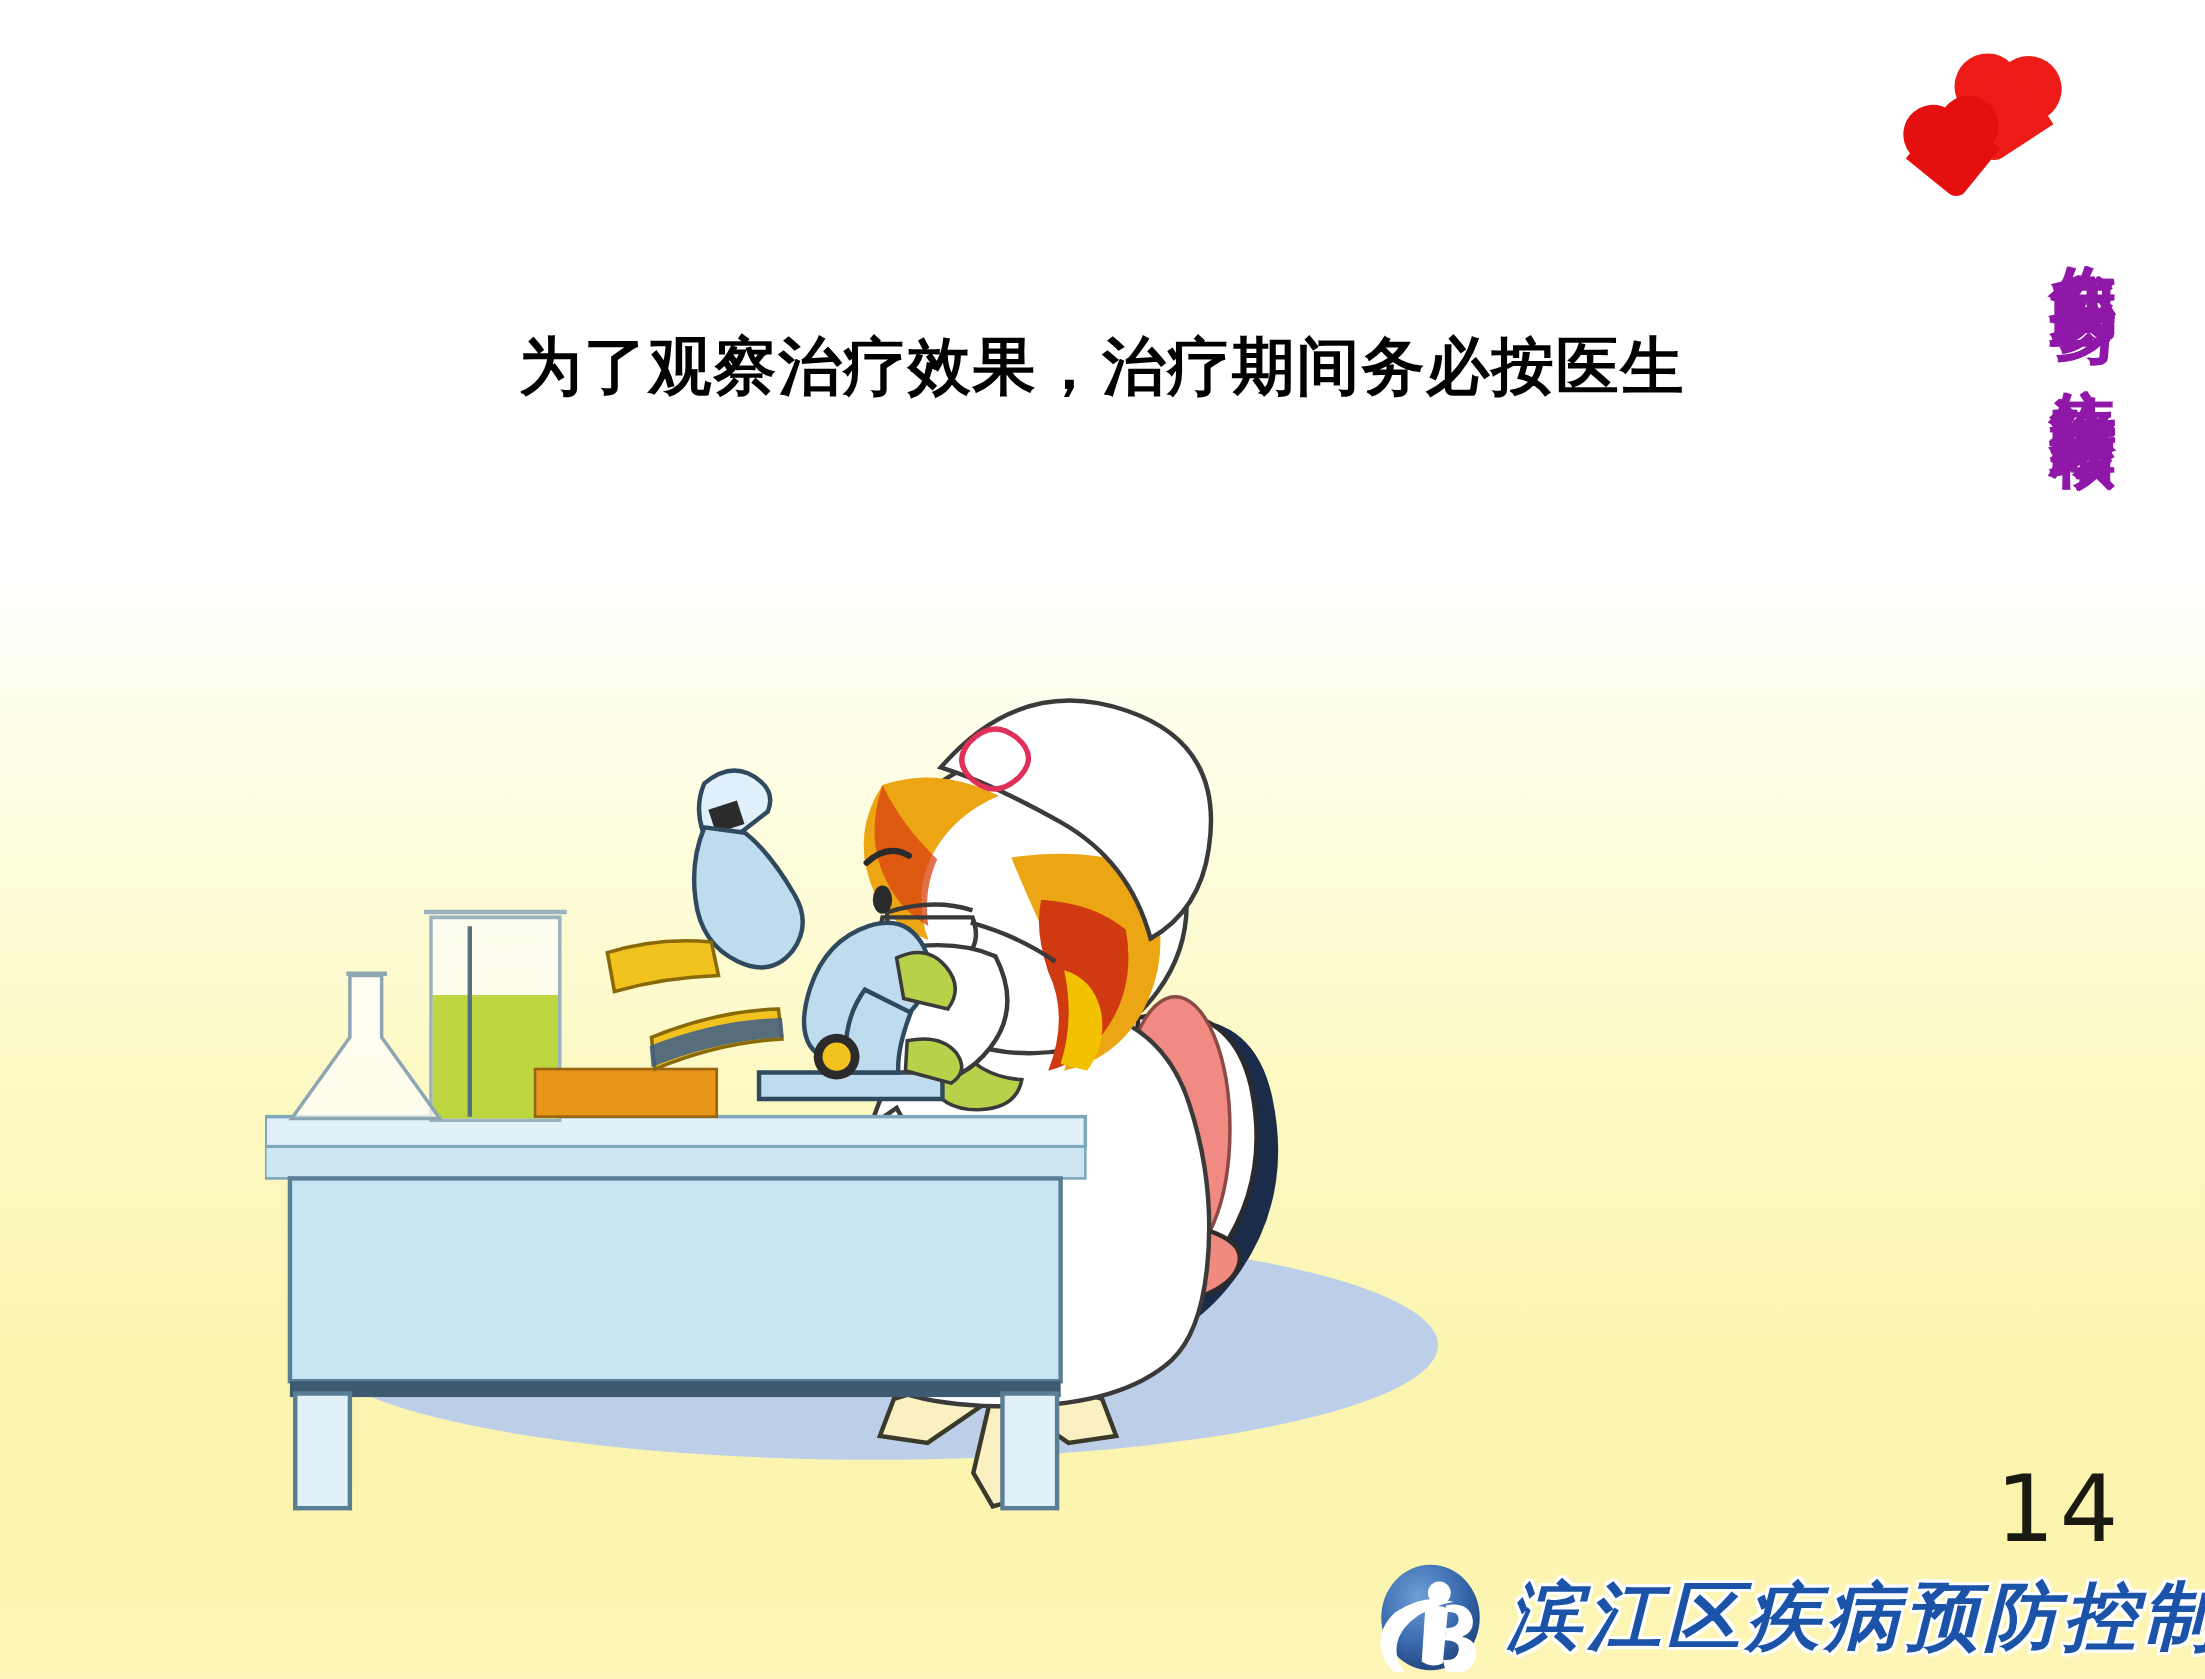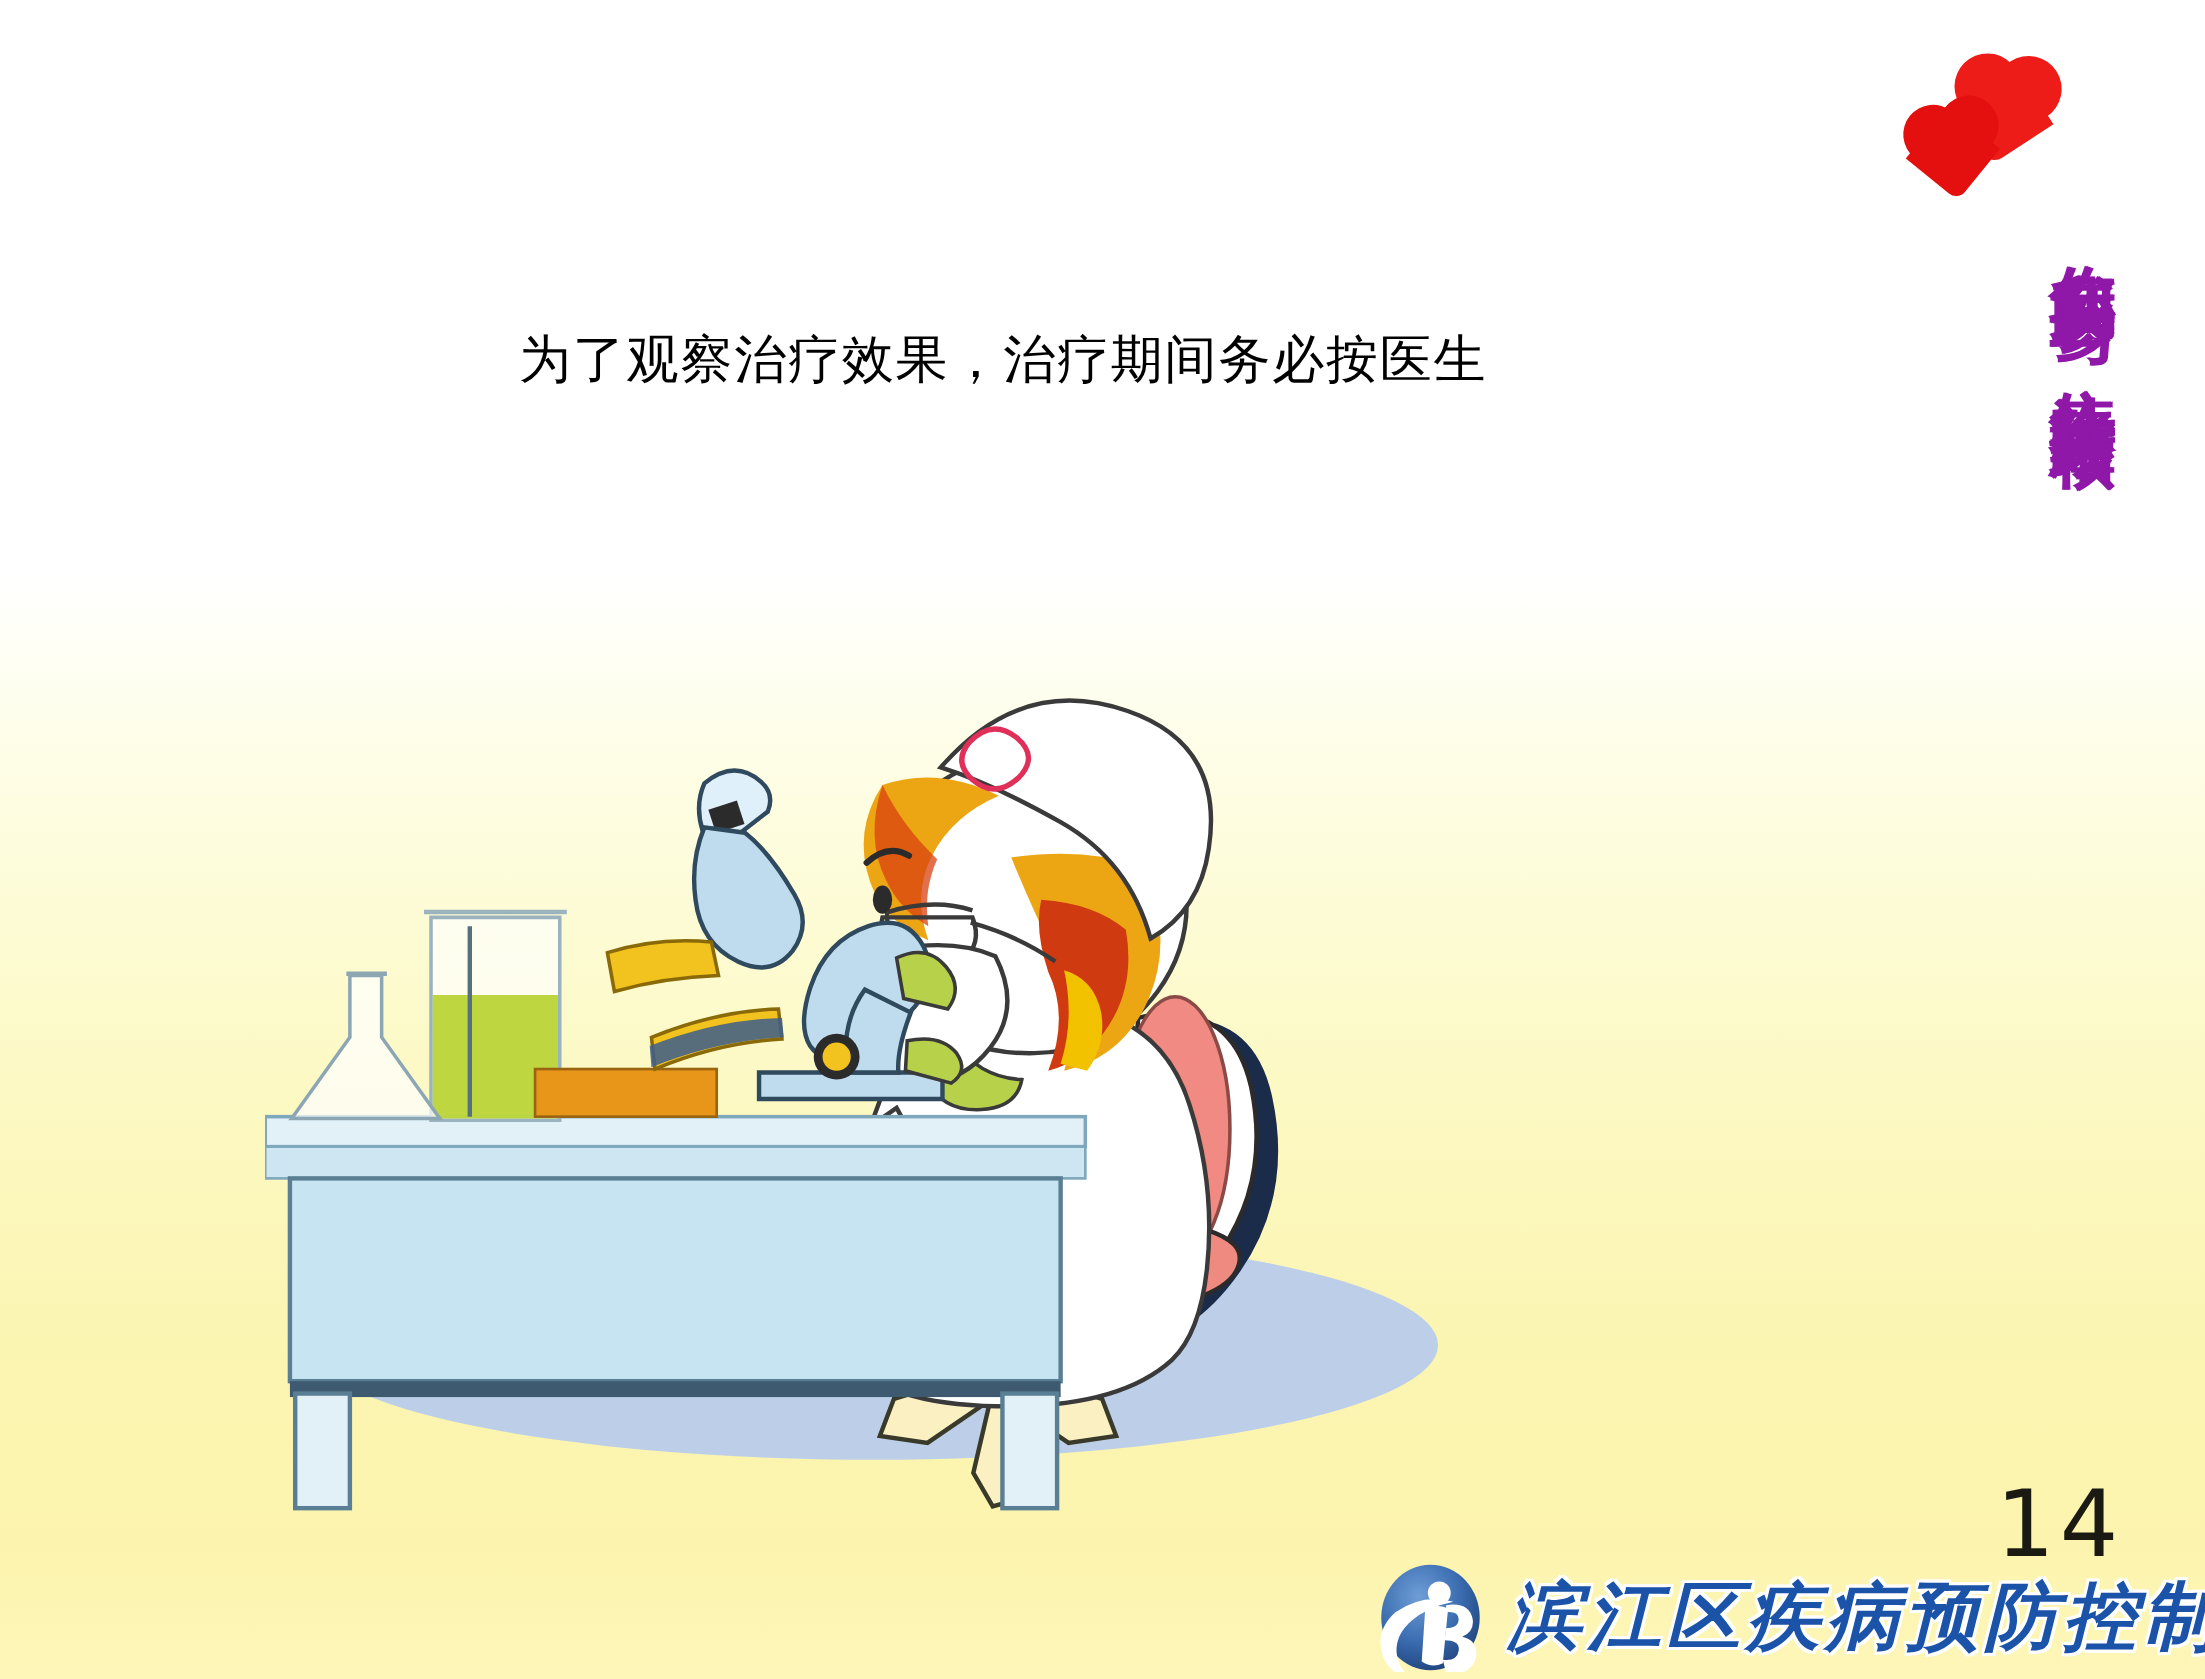--- a/index.html
+++ b/index.html
@@ -11,21 +11,21 @@
     position:relative;width:2206px;height:1680px;
     background:linear-gradient(to bottom,
       #ffffff 0%, #ffffff 34%, #fefee9 44%, #fdfbd2 56%,
       #fcf8bf 68%, #fbf5b2 80%, #fcf4ae 92%, #fdf6b8 100%);
     overflow:hidden;
   }
 
   
   #body-text{
     position:absolute;left:371px;top:326px;width:1500px;
-    font-size:52px;font-weight:normal;line-height:1.30;
+    font-size:63px;font-weight:bold;line-height:1.30;
     letter-spacing:1.8px;color:#000;
     font-family:"DejaVu Sans","Liberation Sans",sans-serif;
   }
   #body-text .ln{display:block;white-space:nowrap;}
   #body-text .ln1{text-indent:148px;}
 
   
   #hearts{position:absolute;left:1904px;top:53px;width:176px;height:150px;}
   .heart{position:absolute;width:88px;height:88px;}
   .heart .lobe,.heart .tip{position:absolute;background:#e81414;}
@@ -56,21 +56,20 @@
   
   #illus{position:absolute;left:265px;top:547px;width:1235px;height:970px;}
   #illus-svg{position:absolute;left:0;top:0;}
 
   
   #page-number{
     position:absolute;left:1996px;top:1456px;
     font-size:92px;color:#1a1a12;font-weight:400;
     font-family:"DejaVu Sans","Liberation Sans",sans-serif;
     letter-spacing:5.3px;
-    margin-top:15px;
   }
 
   
   #footer{
     position:absolute;left:1376px;top:1563px;
     display:flex;align-items:center;gap:23px;
   }
   #footer-logo{width:109px;height:109px;flex:0 0 auto;}
   #footer-title{
     font-size:74px;font-weight:bold;color:#1b53a8;

